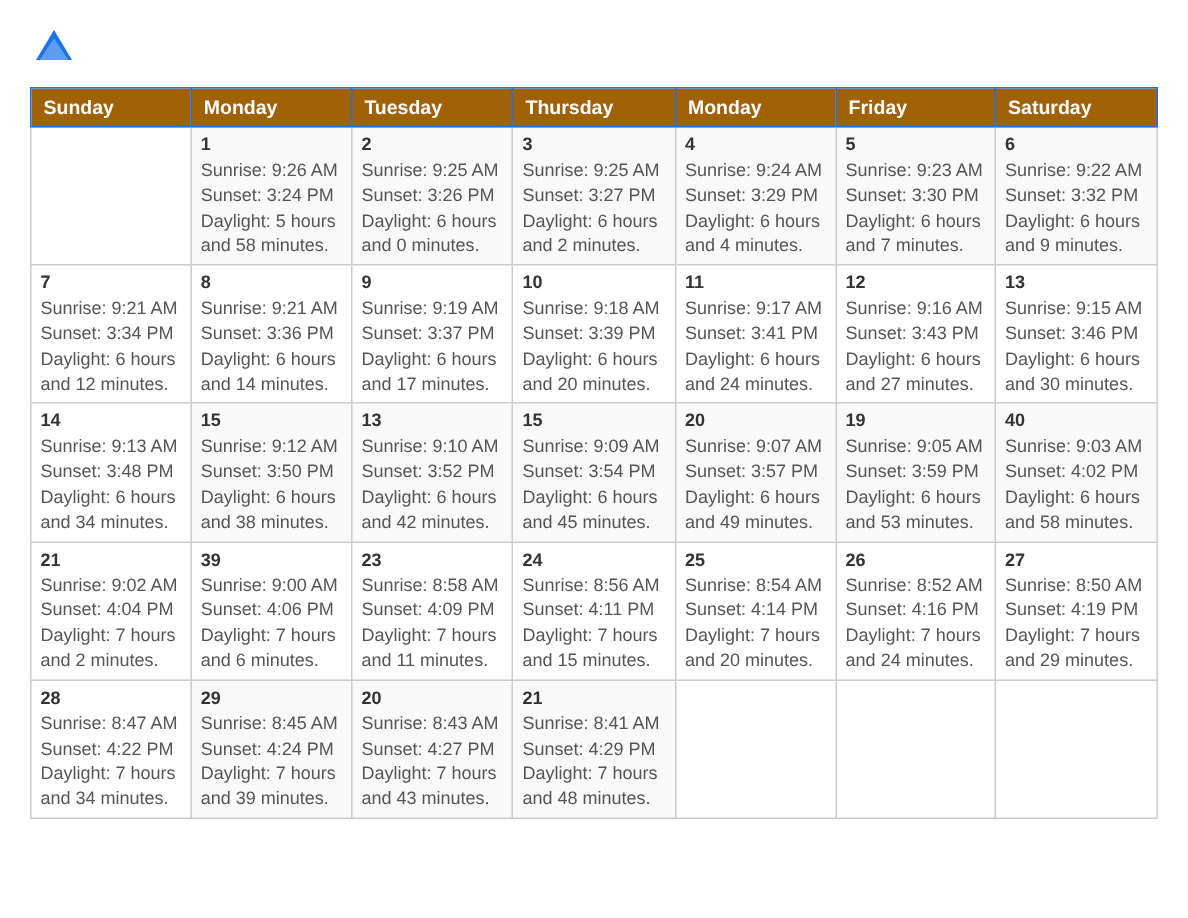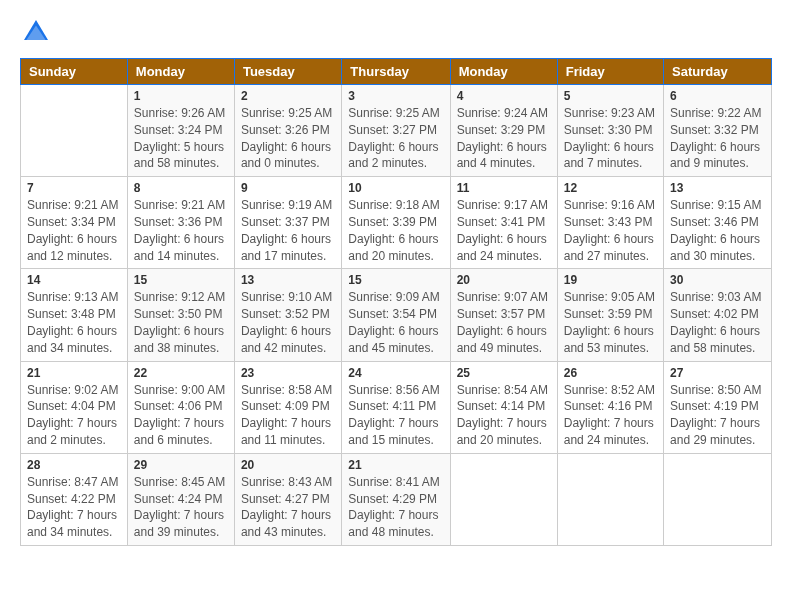--- a/index.html
+++ b/index.html
@@ -212,31 +212,31 @@
           </td>
           <td>
             <span class="day-num">20</span>
             <div class="day-detail">Sunrise: 9:07 AM<br>Sunset: 3:57 PM<br>Daylight: 6 hours<br>and 49 minutes.</div>
           </td>
           <td>
             <span class="day-num">19</span>
             <div class="day-detail">Sunrise: 9:05 AM<br>Sunset: 3:59 PM<br>Daylight: 6 hours<br>and 53 minutes.</div>
           </td>
           <td>
-            <span class="day-num">30</span>
+            <span class="day-num">40</span>
             <div class="day-detail">Sunrise: 9:03 AM<br>Sunset: 4:02 PM<br>Daylight: 6 hours<br>and 58 minutes.</div>
           </td>
         </tr>
         <tr>
           <td>
             <span class="day-num">21</span>
             <div class="day-detail">Sunrise: 9:02 AM<br>Sunset: 4:04 PM<br>Daylight: 7 hours<br>and 2 minutes.</div>
           </td>
           <td>
-            <span class="day-num">22</span>
+            <span class="day-num">39</span>
             <div class="day-detail">Sunrise: 9:00 AM<br>Sunset: 4:06 PM<br>Daylight: 7 hours<br>and 6 minutes.</div>
           </td>
           <td>
             <span class="day-num">23</span>
             <div class="day-detail">Sunrise: 8:58 AM<br>Sunset: 4:09 PM<br>Daylight: 7 hours<br>and 11 minutes.</div>
           </td>
           <td>
             <span class="day-num">24</span>
             <div class="day-detail">Sunrise: 8:56 AM<br>Sunset: 4:11 PM<br>Daylight: 7 hours<br>and 15 minutes.</div>
           </td>

